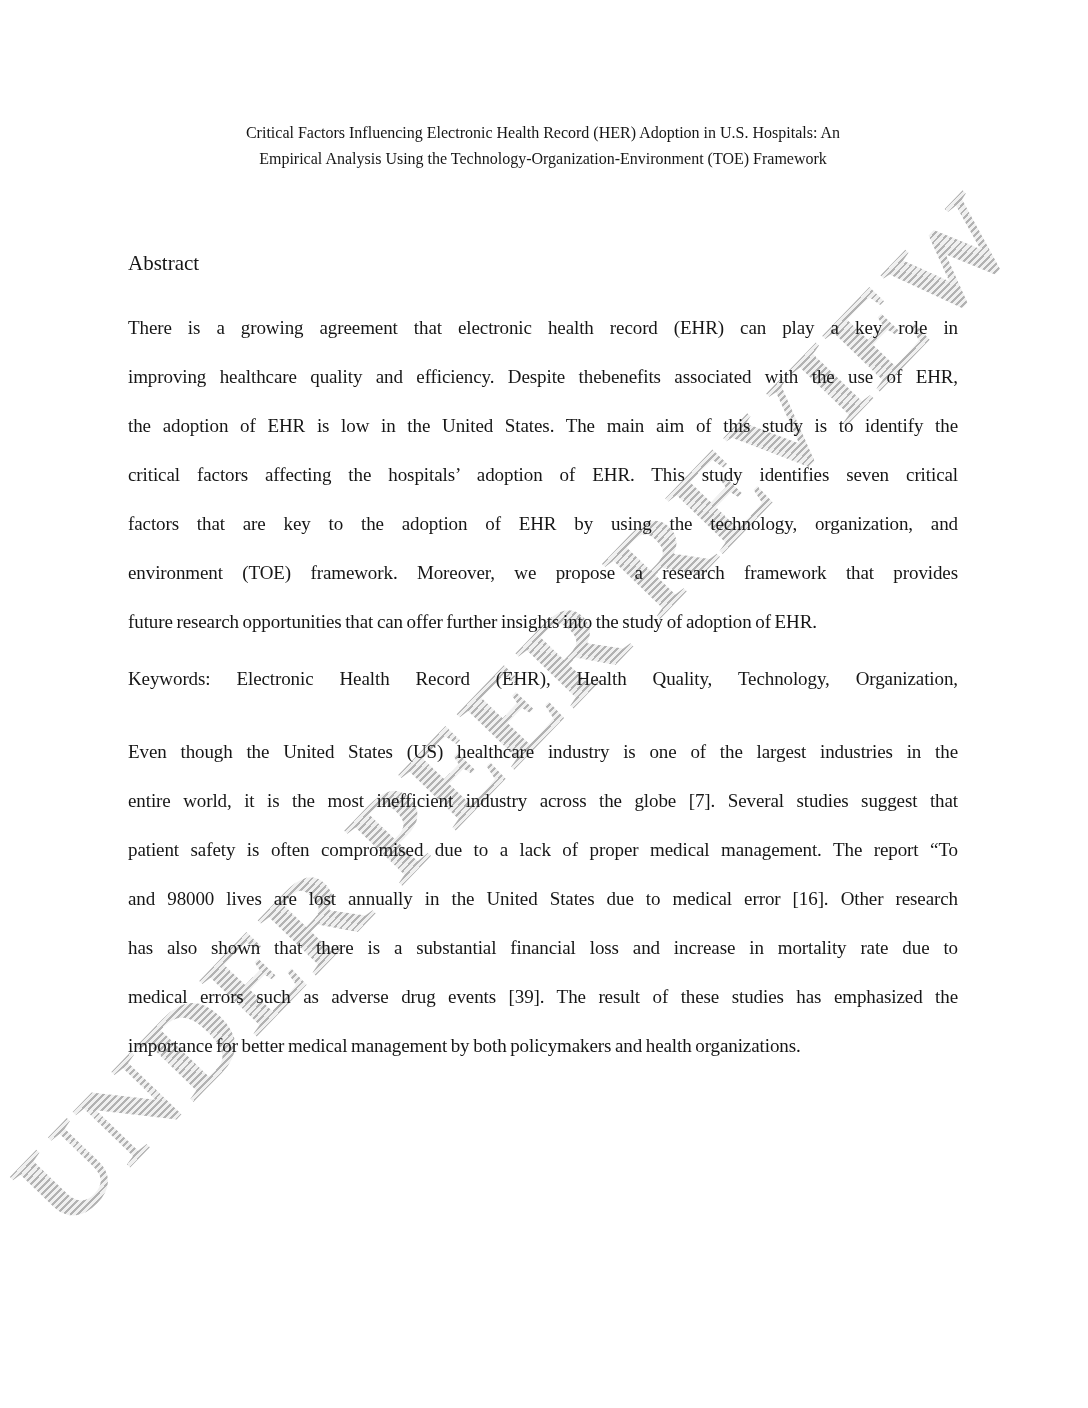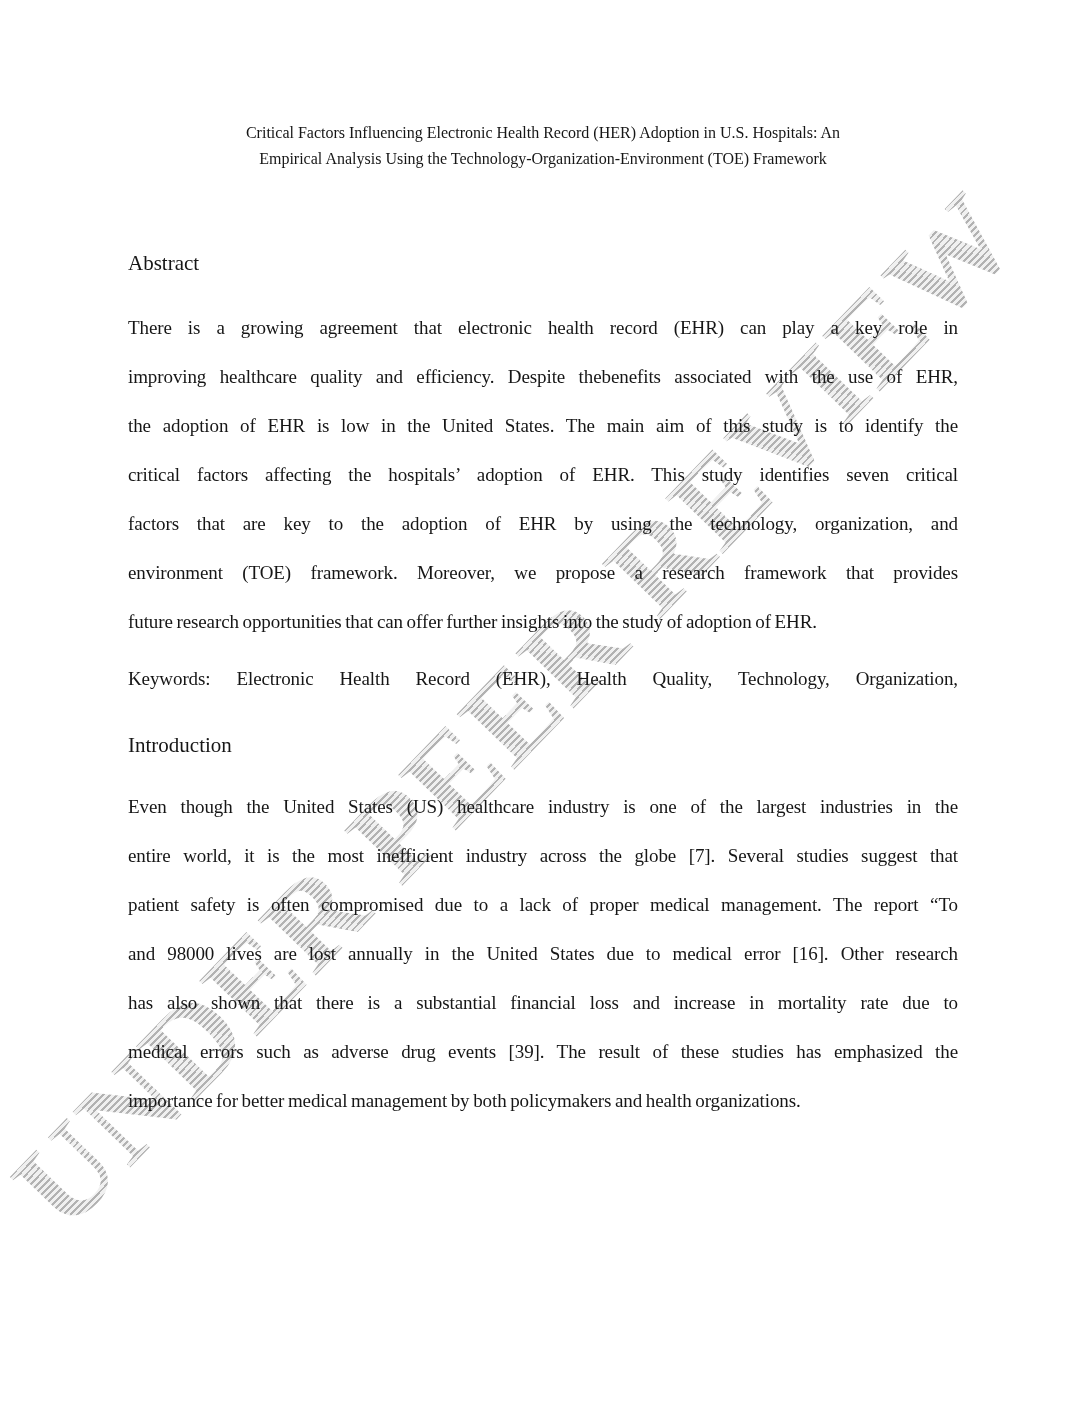--- a/index.html
+++ b/index.html
@@ -95,21 +95,20 @@
       <div class="line">critical factors affecting the hospitals’ adoption of EHR. This study identifies seven critical</div>
       <div class="line">factors that are key to the adoption of EHR by using the technology, organization, and</div>
       <div class="line">environment (TOE) framework. Moreover, we propose a research framework that provides</div>
       <div class="line last">future research opportunities that can offer further insights into the study of adoption of EHR.</div>
     </div>
 
     <div class="para keywords">
       <div class="line">Keywords: Electronic Health Record (EHR), Health Quality, Technology, Organization,</div>
     </div>
 
-    <h2 class="heading introduction">Introduction</h2>
 
     <div class="para intro-body">
       <div class="line">Even though the United States (US) healthcare industry is one of the largest industries in the</div>
       <div class="line">entire world, it is the most inefficient industry across the globe [7]. Several studies suggest that</div>
       <div class="line">patient safety is often compromised due to a lack of proper medical management. The report “To</div>
       <div class="line">and 98000 lives are lost annually in the United States due to medical error [16]. Other research</div>
       <div class="line">has also shown that there is a substantial financial loss and increase in mortality rate due to</div>
       <div class="line">medical errors such as adverse drug events [39]. The result of these studies has emphasized the</div>
       <div class="line last">importance for better medical management by both policymakers and health organizations.</div>
     </div>

